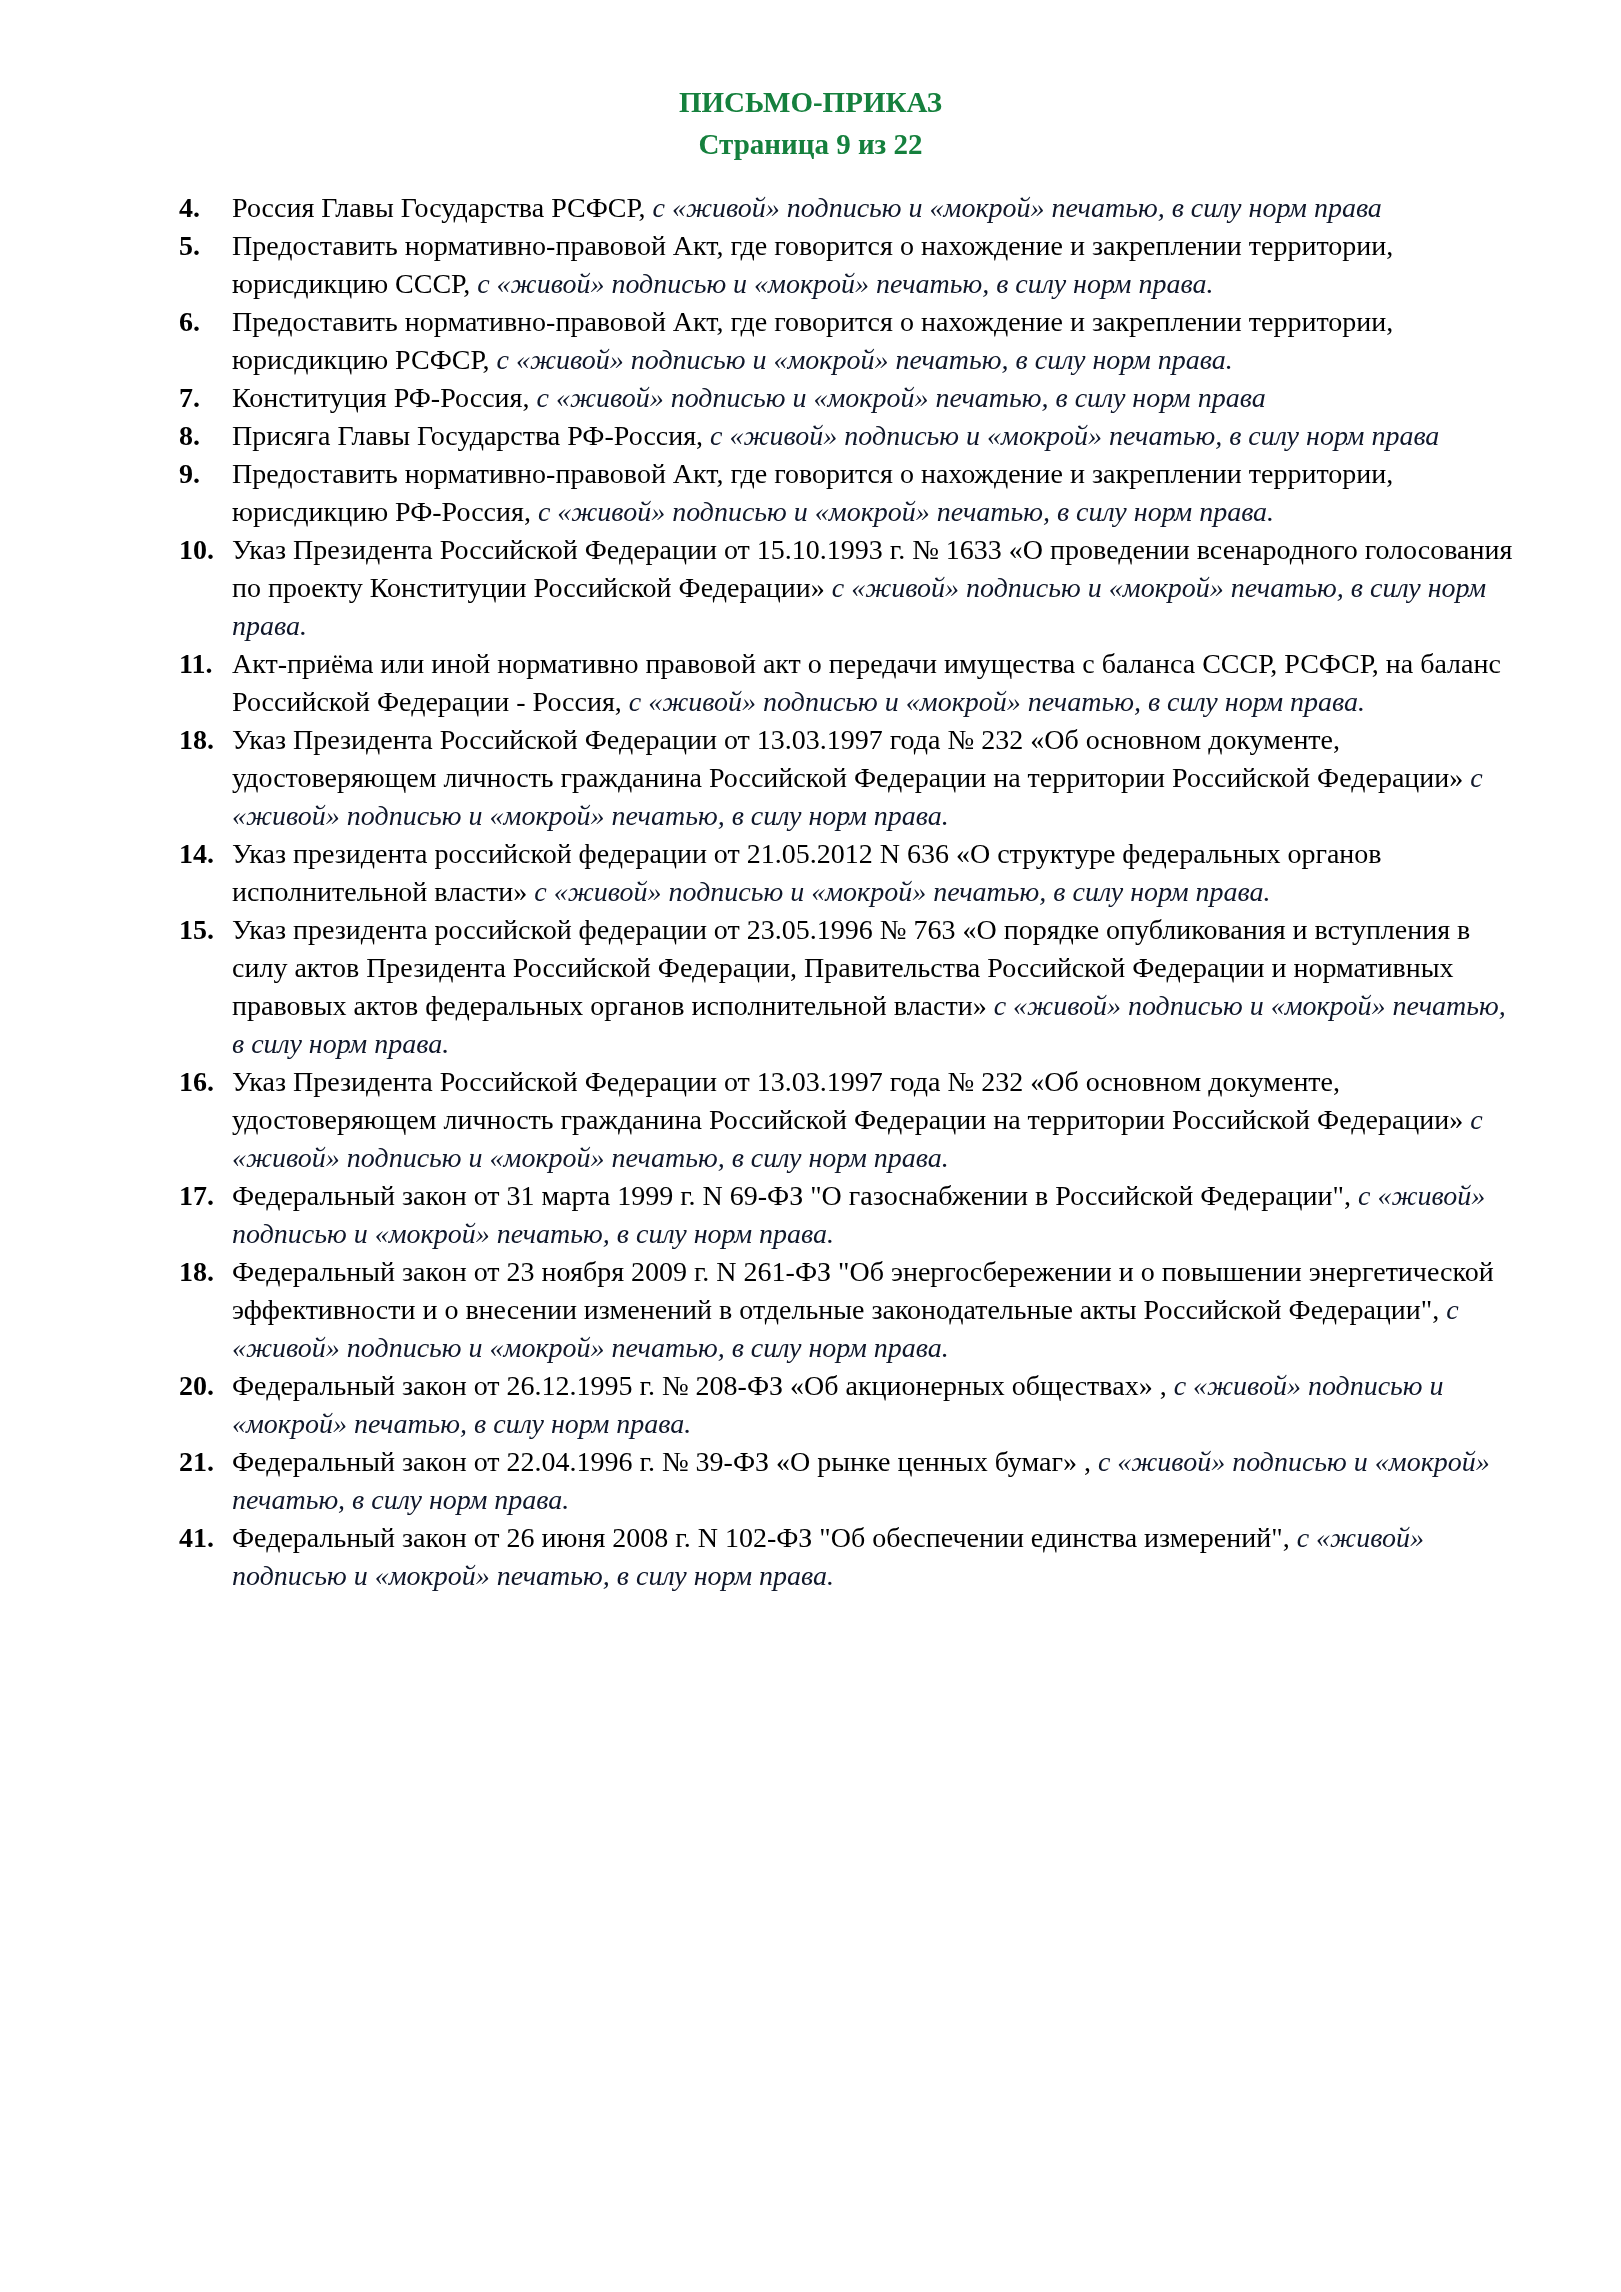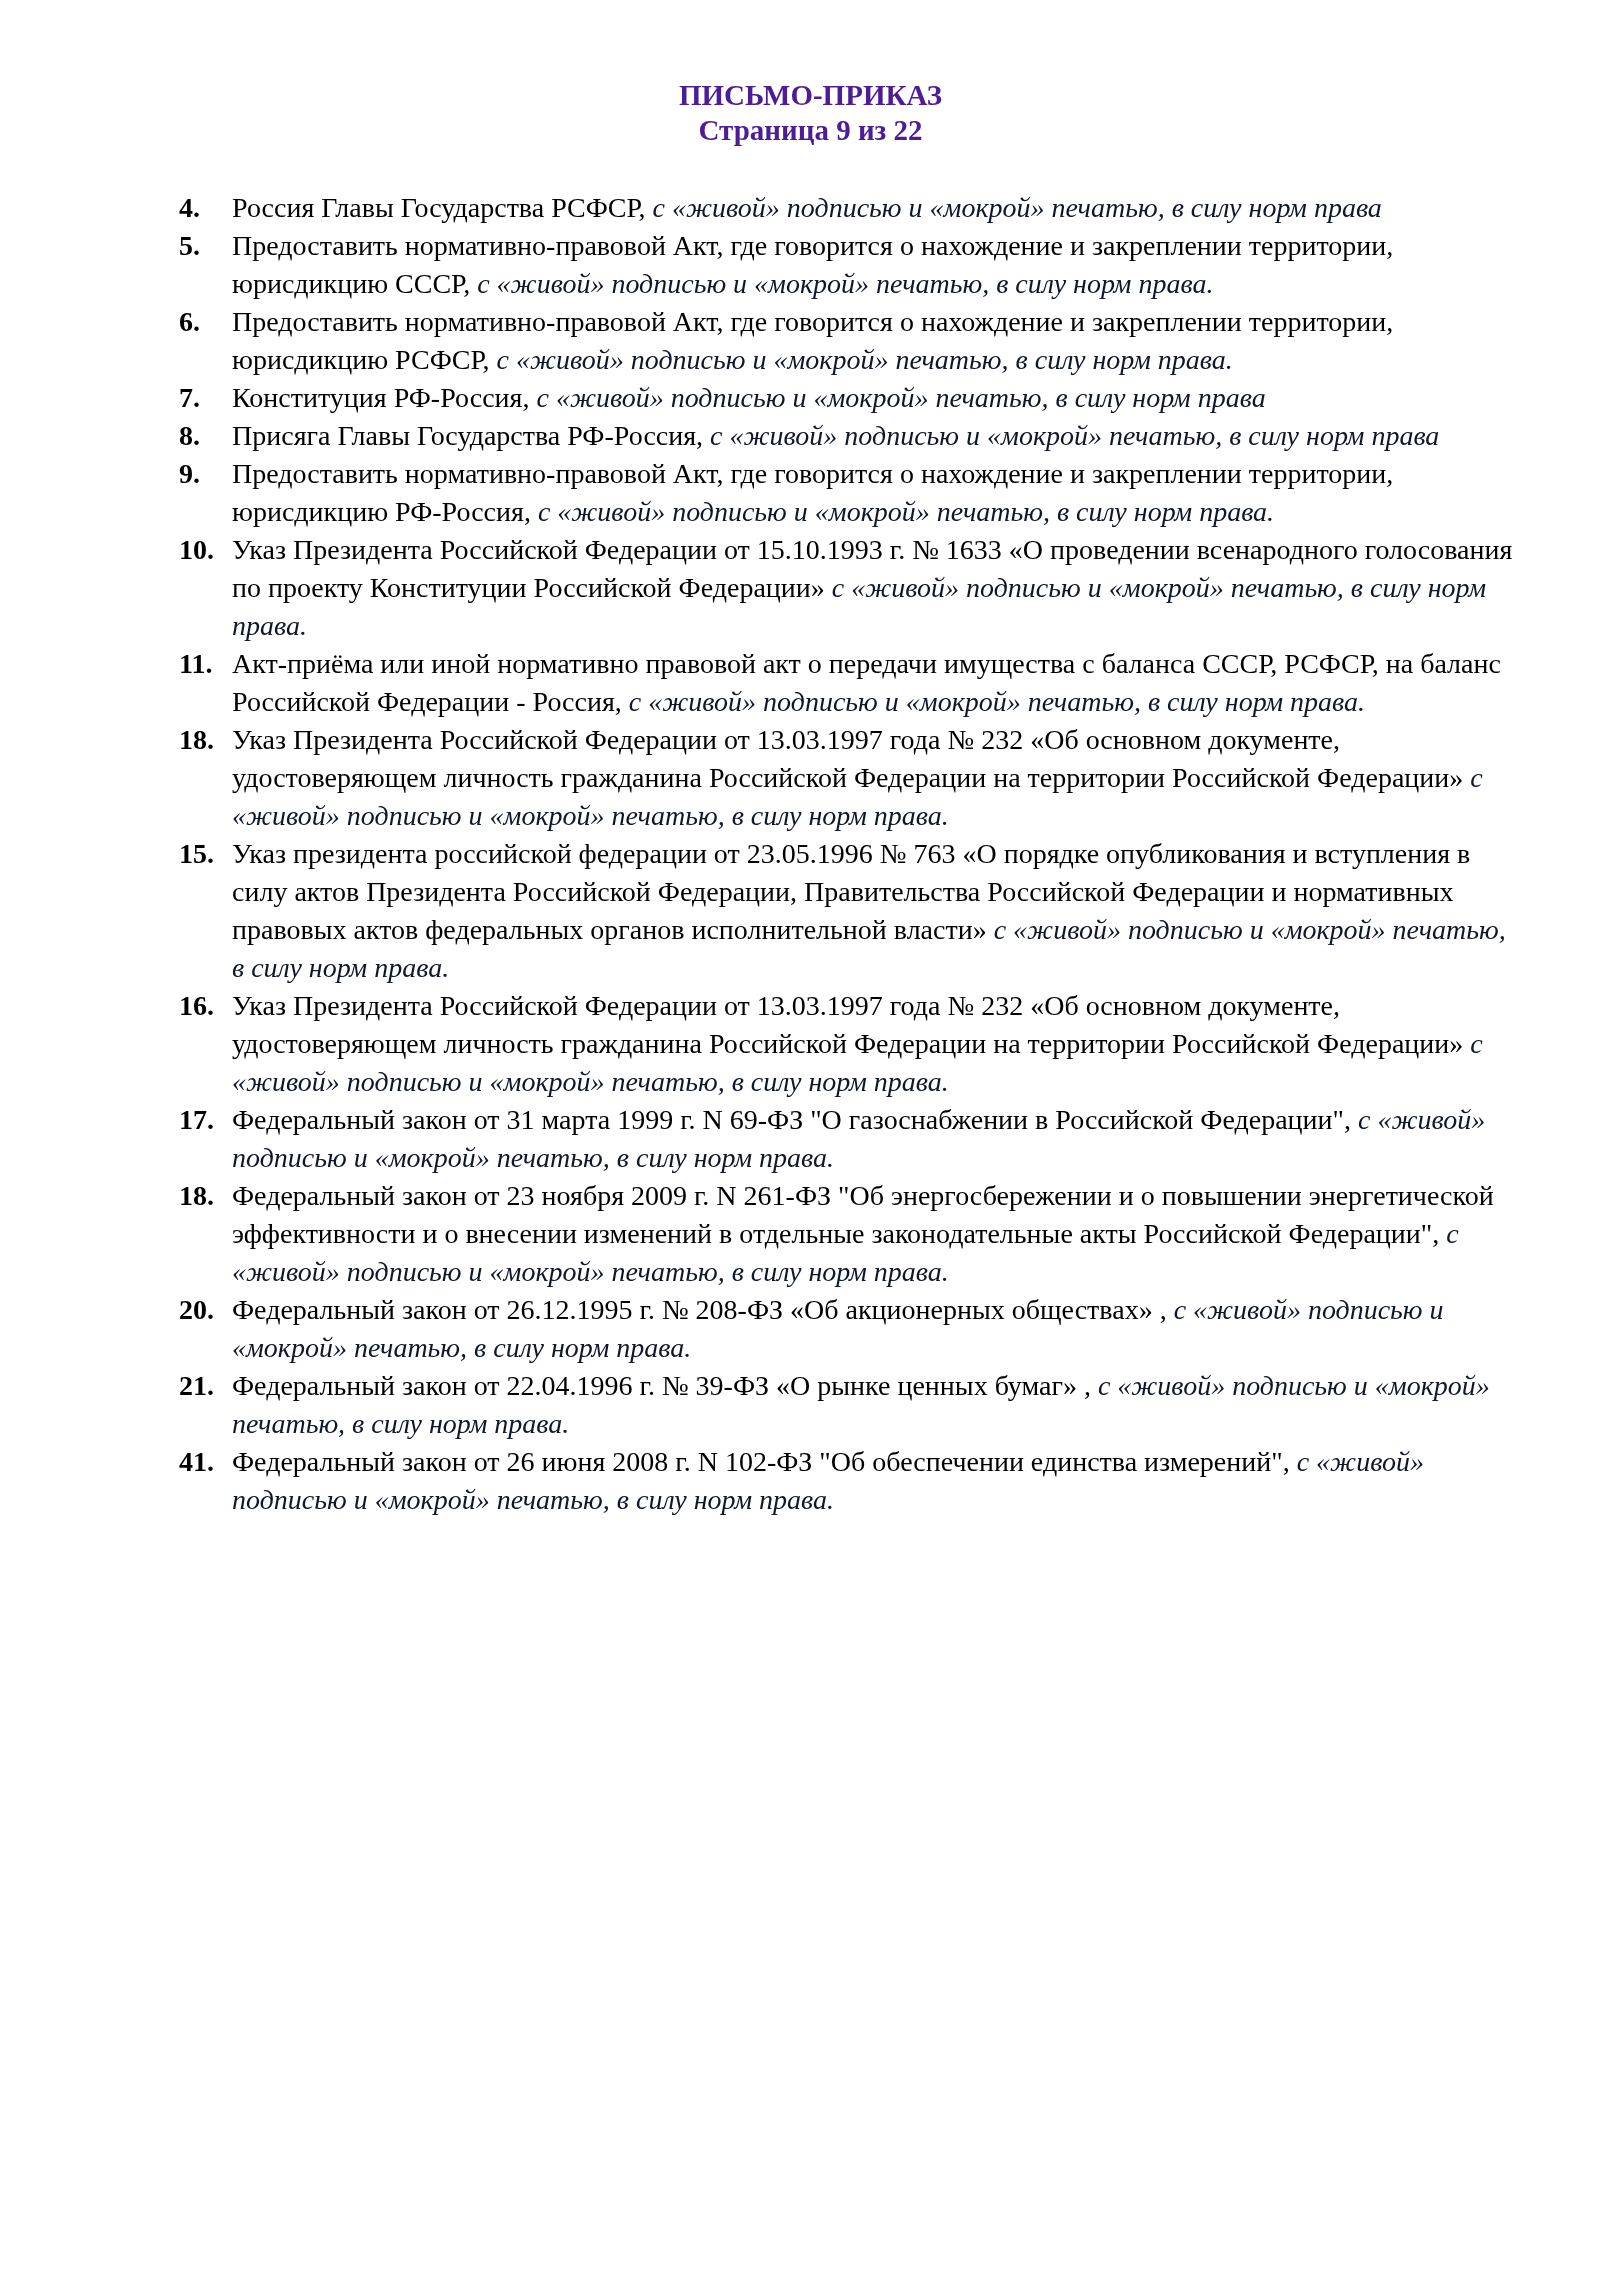--- a/index.html
+++ b/index.html
@@ -14,21 +14,21 @@
     .header {
       position: absolute;
       top: 78px;
       left: 0;
       width: 1621px;
       text-align: center;
       font-weight: bold;
       font-size: 29px;
       line-height: 35px;
     }
-    .header div { color: #4c1d95; }
+    .header div { color: #15803d; margin-top: 7px; }
     .list {
       position: absolute;
       top: 189px;
       left: 179px;
       width: 1343px;
       margin: 0;
       padding: 0;
       list-style: none;
     }
     .item {
@@ -60,20 +60,21 @@
 <ol class="list">
   <li class="item"><span class="num">4.</span><span>Россия Главы Государства РСФСР, </span><span class="red">с «живой» подписью и «мокрой» печатью, в силу норм права</span></li>
   <li class="item"><span class="num">5.</span><span>Предоставить нормативно-правовой Акт, где говорится о нахождение и закреплении территории, юрисдикцию СССР, </span><span class="red">с «живой» подписью и «мокрой» печатью, в силу норм права.</span></li>
   <li class="item"><span class="num">6.</span><span>Предоставить нормативно-правовой Акт, где говорится о нахождение и закреплении территории, юрисдикцию РСФСР, </span><span class="red">с «живой» подписью и «мокрой» печатью, в силу норм права.</span></li>
   <li class="item"><span class="num">7.</span><span>Конституция РФ-Россия, </span><span class="red">с «живой» подписью и «мокрой» печатью, в силу норм права</span></li>
   <li class="item"><span class="num">8.</span><span>Присяга Главы Государства РФ-Россия, </span><span class="red">с «живой» подписью и «мокрой» печатью, в силу норм права</span></li>
   <li class="item"><span class="num">9.</span><span>Предоставить нормативно-правовой Акт, где говорится о нахождение и закреплении территории, юрисдикцию РФ-Россия, </span><span class="red">с «живой» подписью и «мокрой» печатью, в силу норм права.</span></li>
   <li class="item"><span class="num">10.</span><span>Указ Президента Российской Федерации от 15.10.1993 г. № 1633 «О проведении всенародного голосования по проекту Конституции Российской Федерации» </span><span class="red">с «живой» подписью и «мокрой» печатью, в силу норм права.</span></li>
   <li class="item"><span class="num">11.</span><span>Акт-приёма или иной нормативно правовой акт о передачи имущества с баланса СССР, РСФСР, на баланс Российской Федерации - Россия, </span><span class="red">с «живой» подписью и «мокрой» печатью, в силу норм права.</span></li>
   <li class="item"><span class="num">18.</span><span>Указ Президента Российской Федерации от 13.03.1997 года № 232 «Об основном документе, удостоверяющем личность гражданина Российской Федерации на территории Российской Федерации» </span><span class="red">с «живой» подписью и «мокрой» печатью, в силу норм права.</span></li>
+  <li class="item"><span class="num">14.</span><span>Указ президента российской федерации от 21.05.2012 N 636 «О структуре федеральных органов исполнительной власти» </span><span class="red">с «живой» подписью и «мокрой» печатью, в силу норм права.</span></li>
   <li class="item"><span class="num">15.</span><span>Указ президента российской федерации от 23.05.1996 № 763 «О порядке опубликования и вступления в силу актов Президента Российской Федерации, Правительства Российской Федерации и нормативных правовых актов федеральных органов исполнительной власти» </span><span class="red">с «живой» подписью и «мокрой» печатью, в силу норм права.</span></li>
   <li class="item"><span class="num">16.</span><span>Указ Президента Российской Федерации от 13.03.1997 года № 232 «Об основном документе, удостоверяющем личность гражданина Российской Федерации на территории Российской Федерации» </span><span class="red">с «живой» подписью и «мокрой» печатью, в силу норм права.</span></li>
   <li class="item"><span class="num">17.</span><span>Федеральный закон от 31 марта 1999 г. N 69-ФЗ "О газоснабжении в Российской Федерации", </span><span class="red">с «живой» подписью и «мокрой» печатью, в силу норм права.</span></li>
   <li class="item"><span class="num">18.</span><span>Федеральный закон от 23 ноября 2009 г. N 261-ФЗ "Об энергосбережении и о повышении энергетической эффективности и о внесении изменений в отдельные законодательные акты Российской Федерации", </span><span class="red">с «живой» подписью и «мокрой» печатью, в силу норм права.</span></li>
   <li class="item"><span class="num">20.</span><span>Федеральный закон от 26.12.1995 г. № 208-ФЗ «Об акционерных обществах» , </span><span class="red">с «живой» подписью и «мокрой» печатью, в силу норм права.</span></li>
   <li class="item"><span class="num">21.</span><span>Федеральный закон от 22.04.1996 г. № 39-ФЗ «О рынке ценных бумаг» , </span><span class="red">с «живой» подписью и «мокрой» печатью, в силу норм права.</span></li>
   <li class="item"><span class="num">41.</span><span>Федеральный закон от 26 июня 2008 г. N 102-ФЗ "Об обеспечении единства измерений", </span><span class="red">с «живой» подписью и «мокрой» печатью, в силу норм права.</span></li>
 </ol>
 
 

